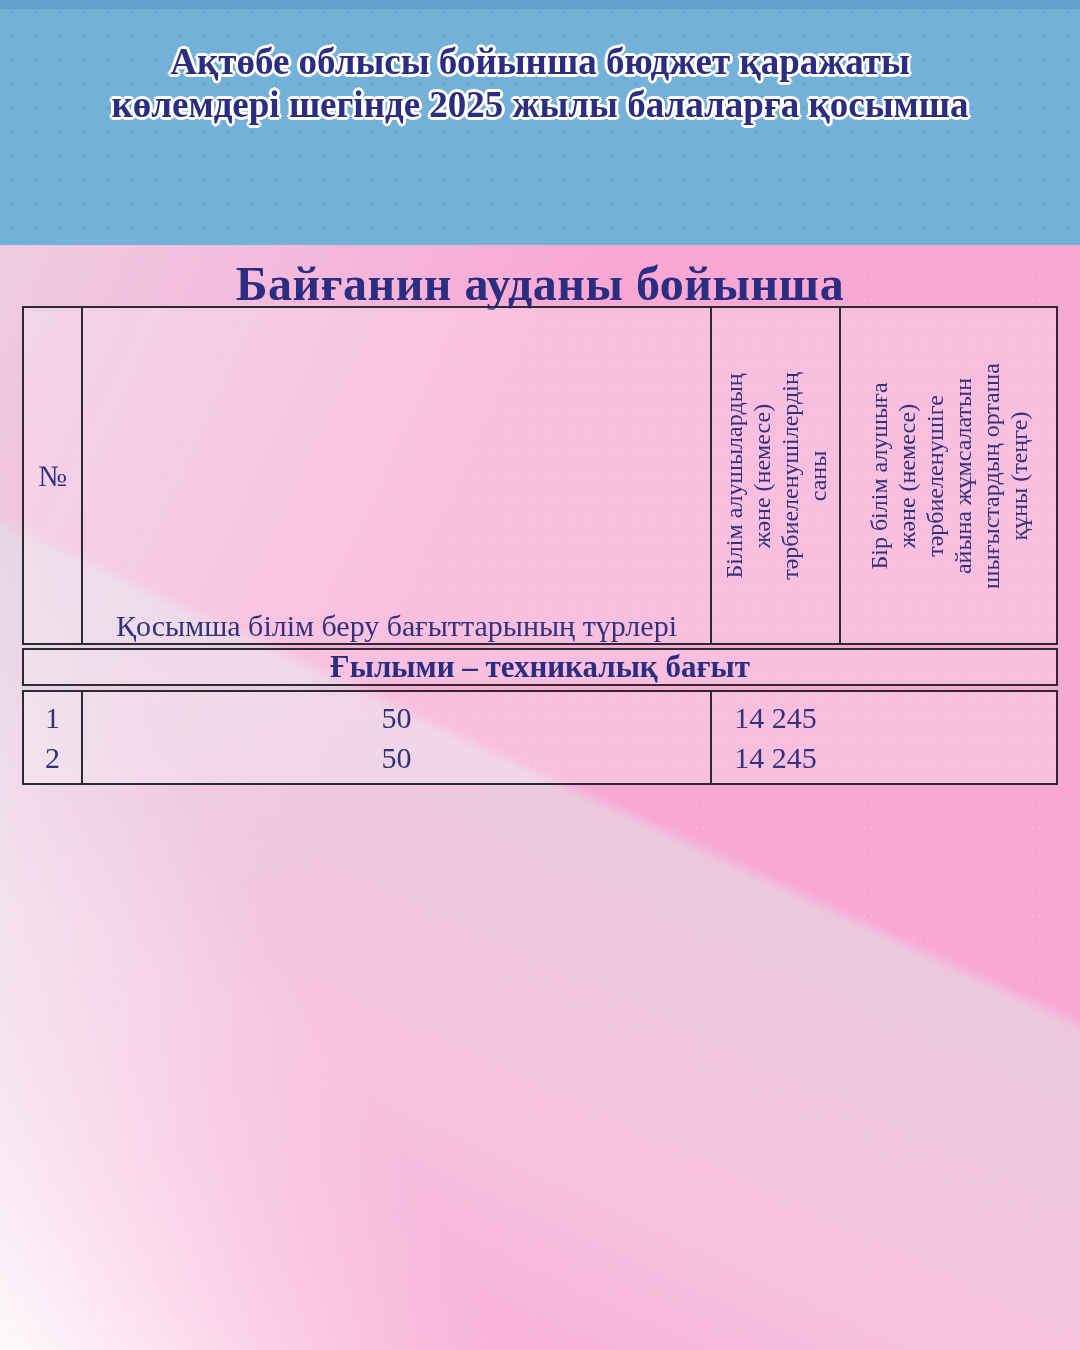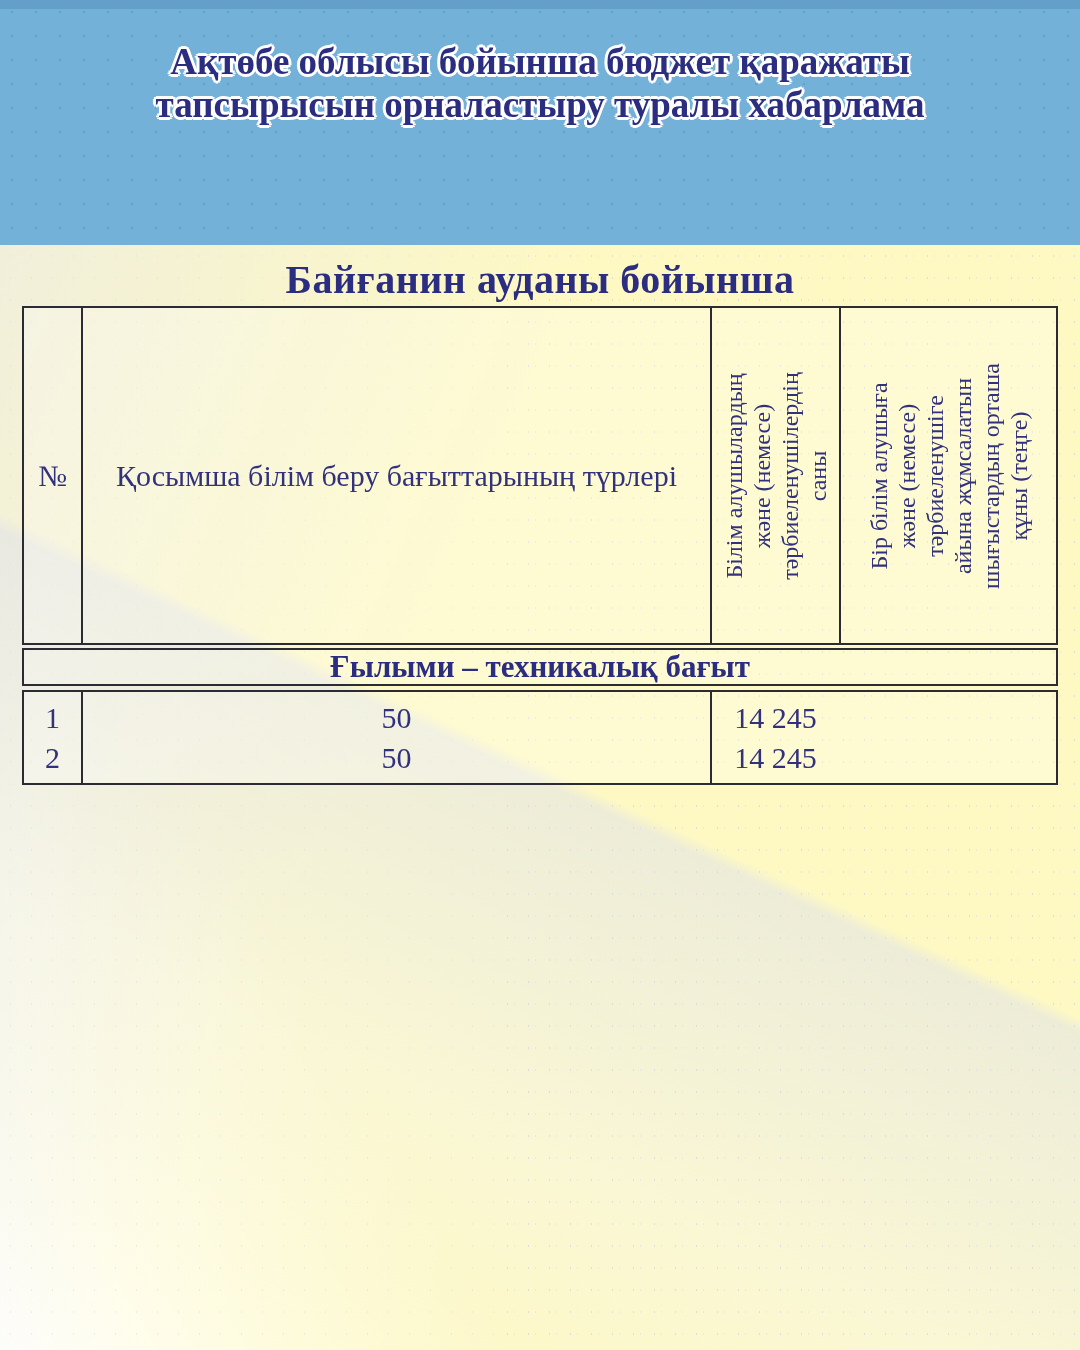--- a/index.html
+++ b/index.html
@@ -2,21 +2,21 @@
 <html><head>
 <meta charset="utf-8">
 <style>
   * { margin: 0; padding: 0; box-sizing: border-box; }
   html, body { background: #e9e9ee; }
   .page {
     position: relative;
     width: 1080px;
     height: 1350px;
     margin: 0 auto;
-    background: #fef9c3;
+    background: #f9a8d4;
     overflow: hidden;
     font-family: "Liberation Serif", "DejaVu Serif", serif;
     color: #31317c;
   }
 
   
   .body-deco {
     position: absolute; left: 0; top: 245px; right: 0; bottom: 0;
     background:
       linear-gradient(205deg, rgba(255,255,255,0) 48%, rgba(224,226,233,0.55) 49%, rgba(242,243,246,0.35) 72%, rgba(255,255,255,0) 92%),
@@ -64,21 +64,21 @@
     font-weight: 700;
     -webkit-text-stroke: 1.1px #2b2d80;
     border-bottom: 4px solid #ffffff;
     padding-bottom: 1px;
   }
 
   
   .subtitle {
     position: absolute; left: 0; right: 0; top: 256px;
     text-align: center;
-    font-size: 40px;
+    font-size: 48px;
     font-weight: 700;
     color: #2b2d80;
     letter-spacing: 0.5px;
   }
 
   
   .tbl {
     position: absolute; left: 22px; top: 306px; width: 1036px;
     font-size: 30px;
   }
@@ -92,21 +92,21 @@
   }
   .grid4 > div + div { border-left: 2px solid #2b2b36; }
 
   .tbl-head { height: 339px; }
   .hcell {
     position: relative;
     display: flex; align-items: center; justify-content: center;
     text-align: center;
   }
   .hcell.num { font-size: 30px; }
-  .hcell.desc { font-size: 30px; padding: 0 12px; }
+  .hcell.desc { font-size: 30px; padding: 0 12px; align-items: flex-end; }
   .rot {
     position: absolute; left: 50%; top: 50%;
     transform: translate(-50%, -50%) rotate(-90deg);
     width: 330px;
     font-size: 24px;
     line-height: 28px;
     text-align: center;
     white-space: pre-line;
   }
 
@@ -135,21 +135,21 @@
 
 <div class="page">
 
   <div class="body-deco"></div>
   <div class="body-dots"></div>
   <div class="body-dots strong"></div>
 
   <header class="hero">
     <div class="hero-title">
       <div><span>Ақтөбе облысы бойынша бюджет қаражаты</span></div>
-      <div><span>тапсырысын орналастыру туралы хабарлама</span></div>
+      <div><span>көлемдері шегінде 2025 жылы балаларға қосымша</span></div>
     </div>
   </header>
 
   <h2 class="subtitle">Байғанин ауданы бойынша</h2>
 
   <div class="tbl">
 
     <div class="tbl-head block grid4">
       <div class="hcell num">
         <span>№</span>

